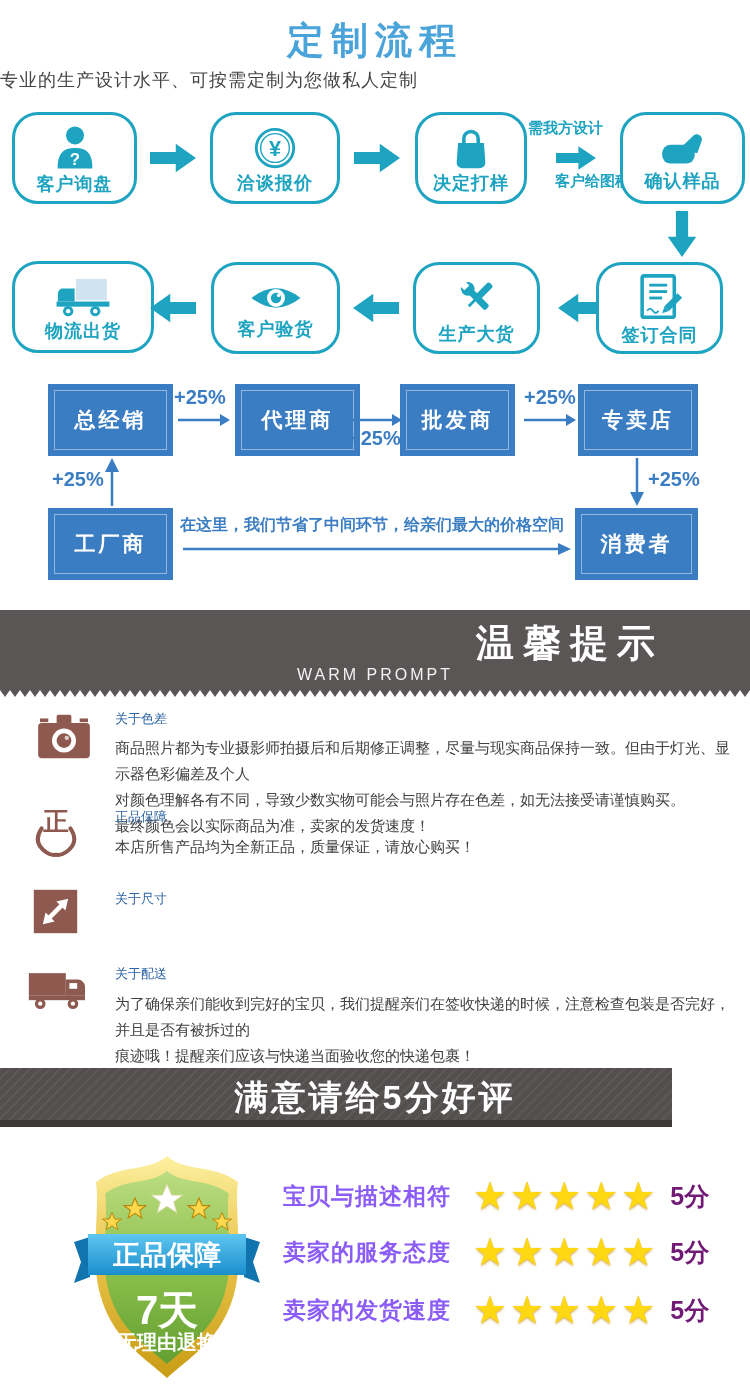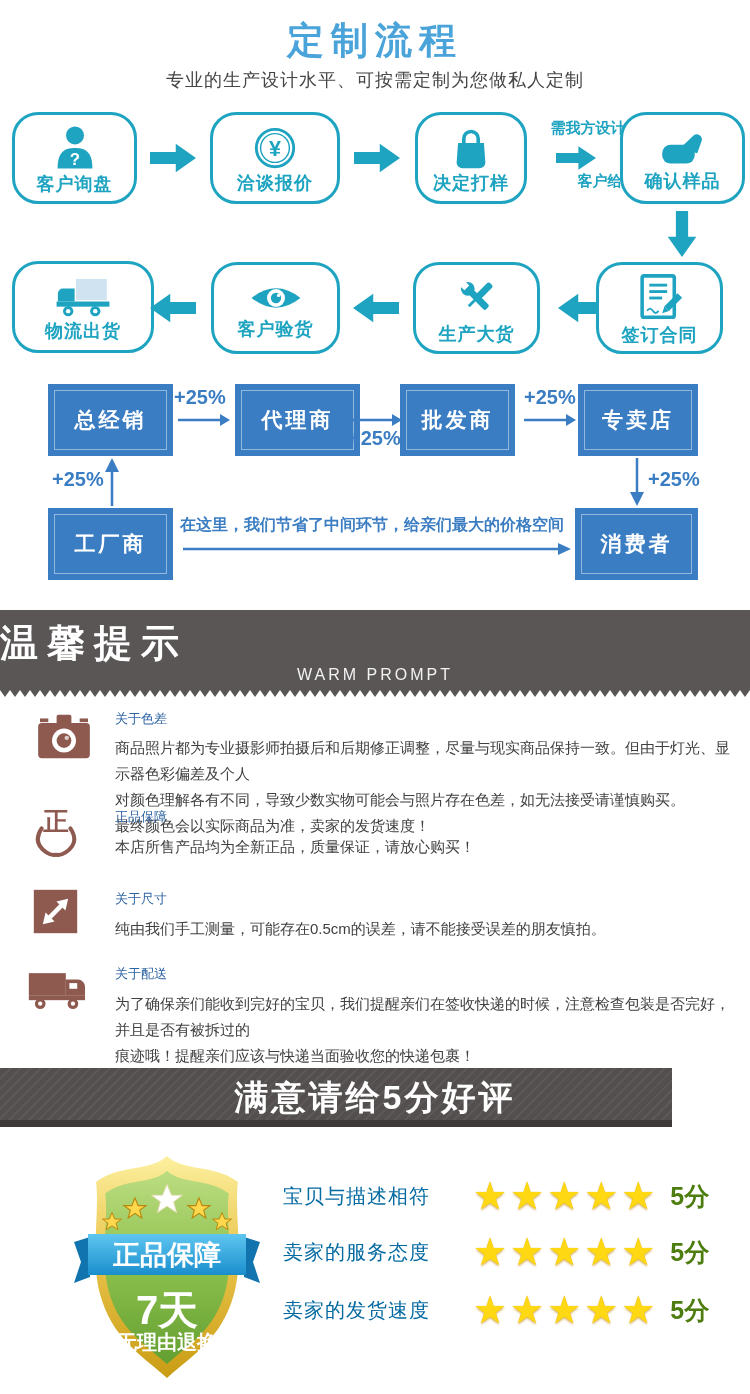--- a/index.html
+++ b/index.html
@@ -3,70 +3,70 @@
 <meta charset="utf-8">
 <style>
   html,body{margin:0;padding:0;background:#fff}
   .page{position:relative;width:750px;height:1394px;background:#fff;overflow:hidden;
         font-family:"Liberation Sans","DejaVu Sans",sans-serif}
   .abs{position:absolute}
 
   
   .main-title{position:absolute;top:16px;left:0;width:750px;text-align:center;
     color:#4aa4da;font-size:37px;font-weight:bold;letter-spacing:7px}
-  .main-sub{position:absolute;top:68px;left:0;width:750px;text-align:center;
+  .main-sub{position:absolute;top:68px;left:0;width:750px;
     color:#454545;font-size:18px;letter-spacing:1px}
 
   
   .fbox{position:absolute;height:92px;border:3px solid #1ea4c1;border-radius:26px;
     box-sizing:border-box;display:flex;flex-direction:column;align-items:center;
     justify-content:center;gap:3px;background:#fff}
   .fbox svg{display:block}
   .flabel{color:#1ea4c1;font-size:18px;font-weight:bold;letter-spacing:1px;line-height:1}
   .harrow{position:absolute;background:#1ea4c1;
     clip-path:polygon(0 32%,56% 32%,56% 8%,100% 50%,56% 92%,56% 68%,0 68%)}
   .harrow.left{transform:scaleX(-1)}
   .darrow{position:absolute;background:#1ea4c1;
     clip-path:polygon(32% 0,68% 0,68% 56%,92% 56%,50% 100%,8% 56%,32% 56%)}
-  .fnote{position:absolute;width:120px;text-align:center;color:#1ea4c1;
+  .fnote{position:absolute;width:120px;color:#1ea4c1;
     font-size:15px;font-weight:bold}
 
   
   .cbox{position:absolute;height:72px;background:#3b7dc2;display:flex;align-items:center;
     justify-content:center;color:#fff;font-size:21px;font-weight:bold;letter-spacing:3px}
   .cbox::after{content:"";position:absolute;inset:6px;border:1px solid rgba(255,255,255,.45)}
   .pct{position:absolute;color:#3b7dc2;font-size:20px;font-weight:bold;font-family:"Liberation Sans",sans-serif}
   .ta{position:absolute}
   .chain-note{position:absolute;left:180px;top:515px;width:392px;text-align:left;
     color:#3b7dc2;font-size:16px;font-weight:bold}
 
   
   .warm{position:absolute;left:0;top:610px;width:750px;height:80px;background:#5a5656}
-  .warm-title{position:absolute;top:8px;left:0;width:664px;text-align:left;color:#fff;
+  .warm-title{position:absolute;top:8px;left:0;width:664px;text-align:right;color:#fff;
     font-size:38px;font-weight:bold;letter-spacing:9px}
   .warm-sub{position:absolute;top:56px;left:0;width:750px;text-align:center;color:#f2f2f2;
     font-size:16px;letter-spacing:3px}
   .teeth{position:absolute;left:0;top:690px;display:block}
   .banner2{position:absolute;left:0;top:1068px;width:672px;height:52px;background:#534f4e;
     border-bottom:7px solid #3e3a3a;
     background-image:repeating-linear-gradient(135deg,rgba(255,255,255,.05) 0 2px,transparent 2px 7px)}
   .banner2-title{position:absolute;top:7px;left:0;width:750px;text-align:center;color:#fff;
     font-size:34px;font-weight:bold;letter-spacing:3px}
 
   
   .nicon{position:absolute}
   .ntitle{position:absolute;left:115px;color:#2d64a4;font-size:13px}
   .nbody{position:absolute;left:115px;width:620px;color:#404040;font-size:15px;line-height:26px}
 
   
   .rrow{position:absolute;left:283px;height:48px;display:flex;align-items:center}
-  .rlabel{color:#0369a1;font-size:20px;font-weight:normal;letter-spacing:1px;width:186px}
+  .rlabel{color:#8b5cf6;font-size:23px;font-weight:bold;letter-spacing:1px;width:186px}
   .rstars{color:#ffd814;font-size:38px;letter-spacing:3px;line-height:1;margin-left:4px;
     text-shadow:0 2px 2px rgba(190,130,0,.45),0 0 1px #d9a400}
-  .rscore{color:#4d7c0f;font-size:25px;font-weight:bold;margin-left:12px}
+  .rscore{color:#701a75;font-size:25px;font-weight:bold;margin-left:12px}
 </style>
 </head>
 <body>
 
 <div class="page">
 
   <div class="main-title">定制流程</div>
   <div class="main-sub">专业的生产设计水平、可按需定制为您做私人定制</div>
 
   <div class="fbox" style="left:12px;top:112px;width:125px">
@@ -238,23 +238,20 @@
     <div>本店所售产品均为全新正品，质量保证，请放心购买！</div>
   </div>
 
   <svg class="nicon" style="left:32px;top:888px" width="47" height="47" viewBox="0 0 52 52">
     <rect x="2" y="2" width="48" height="48" fill="#8e5a50"></rect>
     <line x1="16" y1="36" x2="36" y2="16" stroke="#fff" stroke-width="5"></line>
     <polygon points="40,12 27,15 37,25" fill="#fff"></polygon>
     <polygon points="12,40 15,27 25,37" fill="#fff"></polygon>
   </svg>
   <div class="ntitle" style="top:890px">关于尺寸</div>
-  <div class="nbody" style="top:916px">
-    <div>纯由我们手工测量，可能存在0.5cm的误差，请不能接受误差的朋友慎拍。</div>
-  </div>
 
   <svg class="nicon" style="left:26px;top:968px" width="64" height="43" viewBox="0 0 90 60">
     <rect x="4" y="7" width="52" height="31" fill="#8e5a50"></rect>
     <path d="M56,16 h17 a10,10 0 0 1 10,10 v12 h-27 Z" fill="#8e5a50"></path>
     <rect x="61" y="21" width="11" height="8" fill="#fff"></rect>
     <rect x="4" y="38" width="79" height="7" fill="#8e5a50"></rect>
     <circle cx="20" cy="50" r="7.5" fill="#8e5a50"></circle>
       <circle cx="20" cy="50" r="3" fill="#fff"></circle>
     <circle cx="66" cy="50" r="7.5" fill="#8e5a50"></circle>
       <circle cx="66" cy="50" r="3" fill="#fff"></circle>

